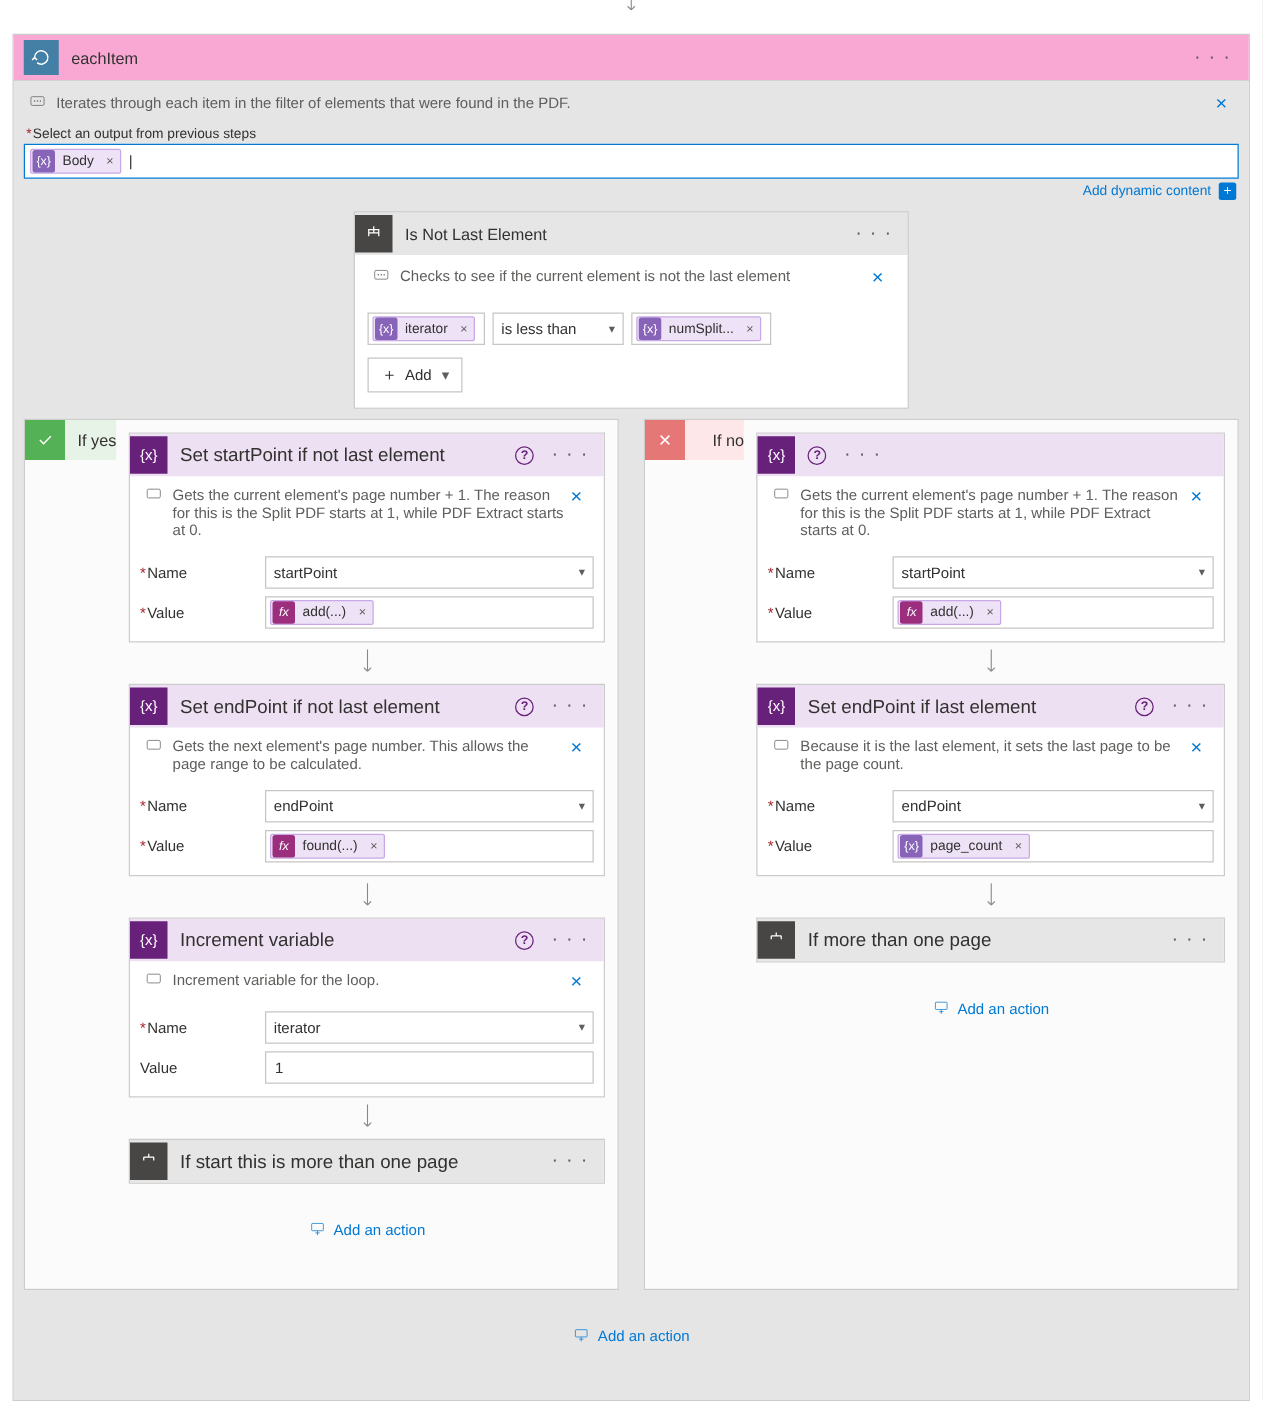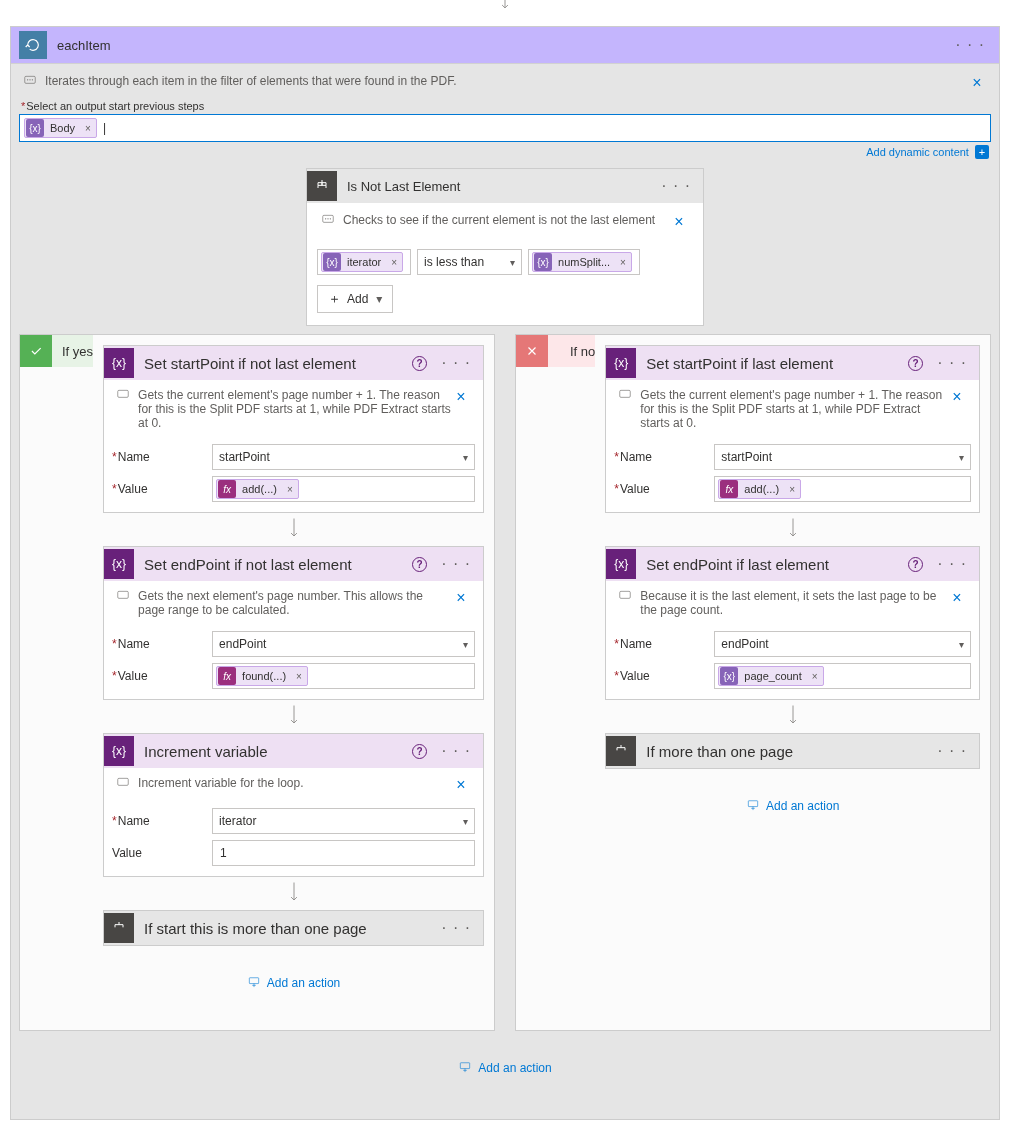--- a/index.html
+++ b/index.html
@@ -3,21 +3,21 @@
 <meta charset="utf-8">
 <style>
   * { box-sizing: border-box; margin: 0; padding: 0; }
   body { font-family: "Segoe UI", Arial, sans-serif; font-size: 12px; color: #323130; background: #fff; }
   .canvas { border: 1px solid #ccc; margin: 10px; width: 990px; }
 
   
   .top-arrow { text-align: center; color: #8a8886; font-size: 16px; margin-top: -2px; }
 
   
-  .loop-header { background: #c4b5fd; display: flex; align-items: center; padding: 4px 8px; border-bottom: 1px solid #d1d1d1; }
+  .loop-header { background: #f9a8d4; display: flex; align-items: center; padding: 4px 8px; border-bottom: 1px solid #d1d1d1; }
   .loop-icon-box { width: 28px; height: 28px; background: #447fa6; display:flex; align-items:center; justify-content:center; margin-right:10px; }
   .loop-icon-box svg { width:16px; height:16px; fill:#fff; stroke:#fff; }
   .loop-title { font-size: 13px; color:#323130; flex:1; }
   .ellipsis { cursor:pointer; padding:0 6px; font-size:16px; color:#605e5c; letter-spacing:1px; }
 
   .loop-body { background:#e5e5e5; padding: 8px 8px 14px 8px; }
 
   
   .comment-row { display:flex; align-items:flex-start; padding:2px 4px 8px 4px; }
   .comment-icon { width:16px; margin-right:6px; color:#605e5c; display:inline-flex; }
@@ -35,21 +35,21 @@
   .pill-x { padding:0 5px; color:#605e5c; cursor:pointer; font-size:10px; }
   .caret { color:#323130; margin-left:2px; }
 
   .dc-row { text-align:right; padding:3px 2px; font-size:11px; }
   .dc-link { color:#0078d4; cursor:pointer; }
   .dc-plus { display:inline-block; width:14px; height:14px; background:#0078d4; color:#fff; border-radius:2px; line-height:14px; text-align:center; font-size:11px; margin-left:3px; }
 
   .centered-col { display:flex; flex-direction:column; align-items:center; }
 
   
-  .cond-card { width:398px; border:1px solid #ccc; margin-top:6px; }
+  .cond-card { width:444px; border:1px solid #ccc; margin-top:6px; }
   .cond-header { background:#e6e6e6; display:flex; align-items:center; padding:2px 6px 2px 0; }
   .cond-iconbox { width:30px; height:30px; background:#484644; display:flex; align-items:center; justify-content:center; margin-right:10px; }
   .cond-iconbox svg { width:16px; height:16px; stroke:#fff; fill:none; }
   .cond-title { font-size:13px; flex:1; }
   .cond-body { background:#fff; padding:8px 10px 12px 10px; }
   .cond-row { display:flex; gap:6px; margin:10px 0; }
   .cond-pillbox { border:1px solid #c8c6c4; padding:2px 3px; min-height:24px; width:95px; display:flex; align-items:center; background:#fff; }
   .cond-pillbox.nopillpad { width:auto; }
   .op-select { border:1px solid #c8c6c4; height:26px; width:105px; display:flex; align-items:center; padding:0 6px; font-size:12px; justify-content:space-between; }
   .add-btn { border:1px solid #c8c6c4; background:#fff; display:inline-flex; align-items:center; padding:4px 10px; font-size:12px; cursor:pointer; }
@@ -120,21 +120,21 @@
             <rect x="3" y="4" width="18" height="12" rx="2" fill="none" stroke="#605e5c"></rect>
             <circle cx="8" cy="10" r="1" fill="#605e5c"></circle>
             <circle cx="12" cy="10" r="1" fill="#605e5c"></circle>
             <circle cx="16" cy="10" r="1" fill="#605e5c"></circle>
           </svg>
       </span>
       <div class="comment-text">Iterates through each item in the filter of elements that were found in the PDF.</div>
       <div class="close-x">×</div>
     </div>
 
-    <div class="req-label"><span class="req-star">*</span><span>Select an output start previous steps</span></div>
+    <div class="req-label"><span class="req-star">*</span><span>Select an output from previous steps</span></div>
     <div class="select-output-box">
       <span class="pill">
         <span class="pill-icon">{x}</span>
         <span class="pill-text">Body</span>
         <span class="pill-x">×</span>
       </span>
       <span class="caret">|</span>
     </div>
     <div class="dc-row">
       <span class="dc-link">Add dynamic content</span>
@@ -353,21 +353,20 @@
                   <path d="M6 6l12 12M18 6L6 18"></path>
                 </svg>
             </div>
             <span>If no</span>
           </div>
           <div class="branch-body">
 
             <div class="act-card">
               <div class="act-header var">
                 <div class="act-iconbox var">{x}</div>
-                <div class="act-title">Set startPoint if last element</div>
                 <span class="help-icon">?</span>
                 <div class="ellipsis">· · ·</div>
               </div>
               <div class="act-body">
                 <div class="comment-row">
                   <span class="comment-icon">
                       <svg width="14" height="14" viewBox="0 0 24 24">
                         <rect x="3" y="4" width="18" height="12" rx="2" fill="none" stroke="#605e5c"></rect>
                       </svg>
                     </span>

